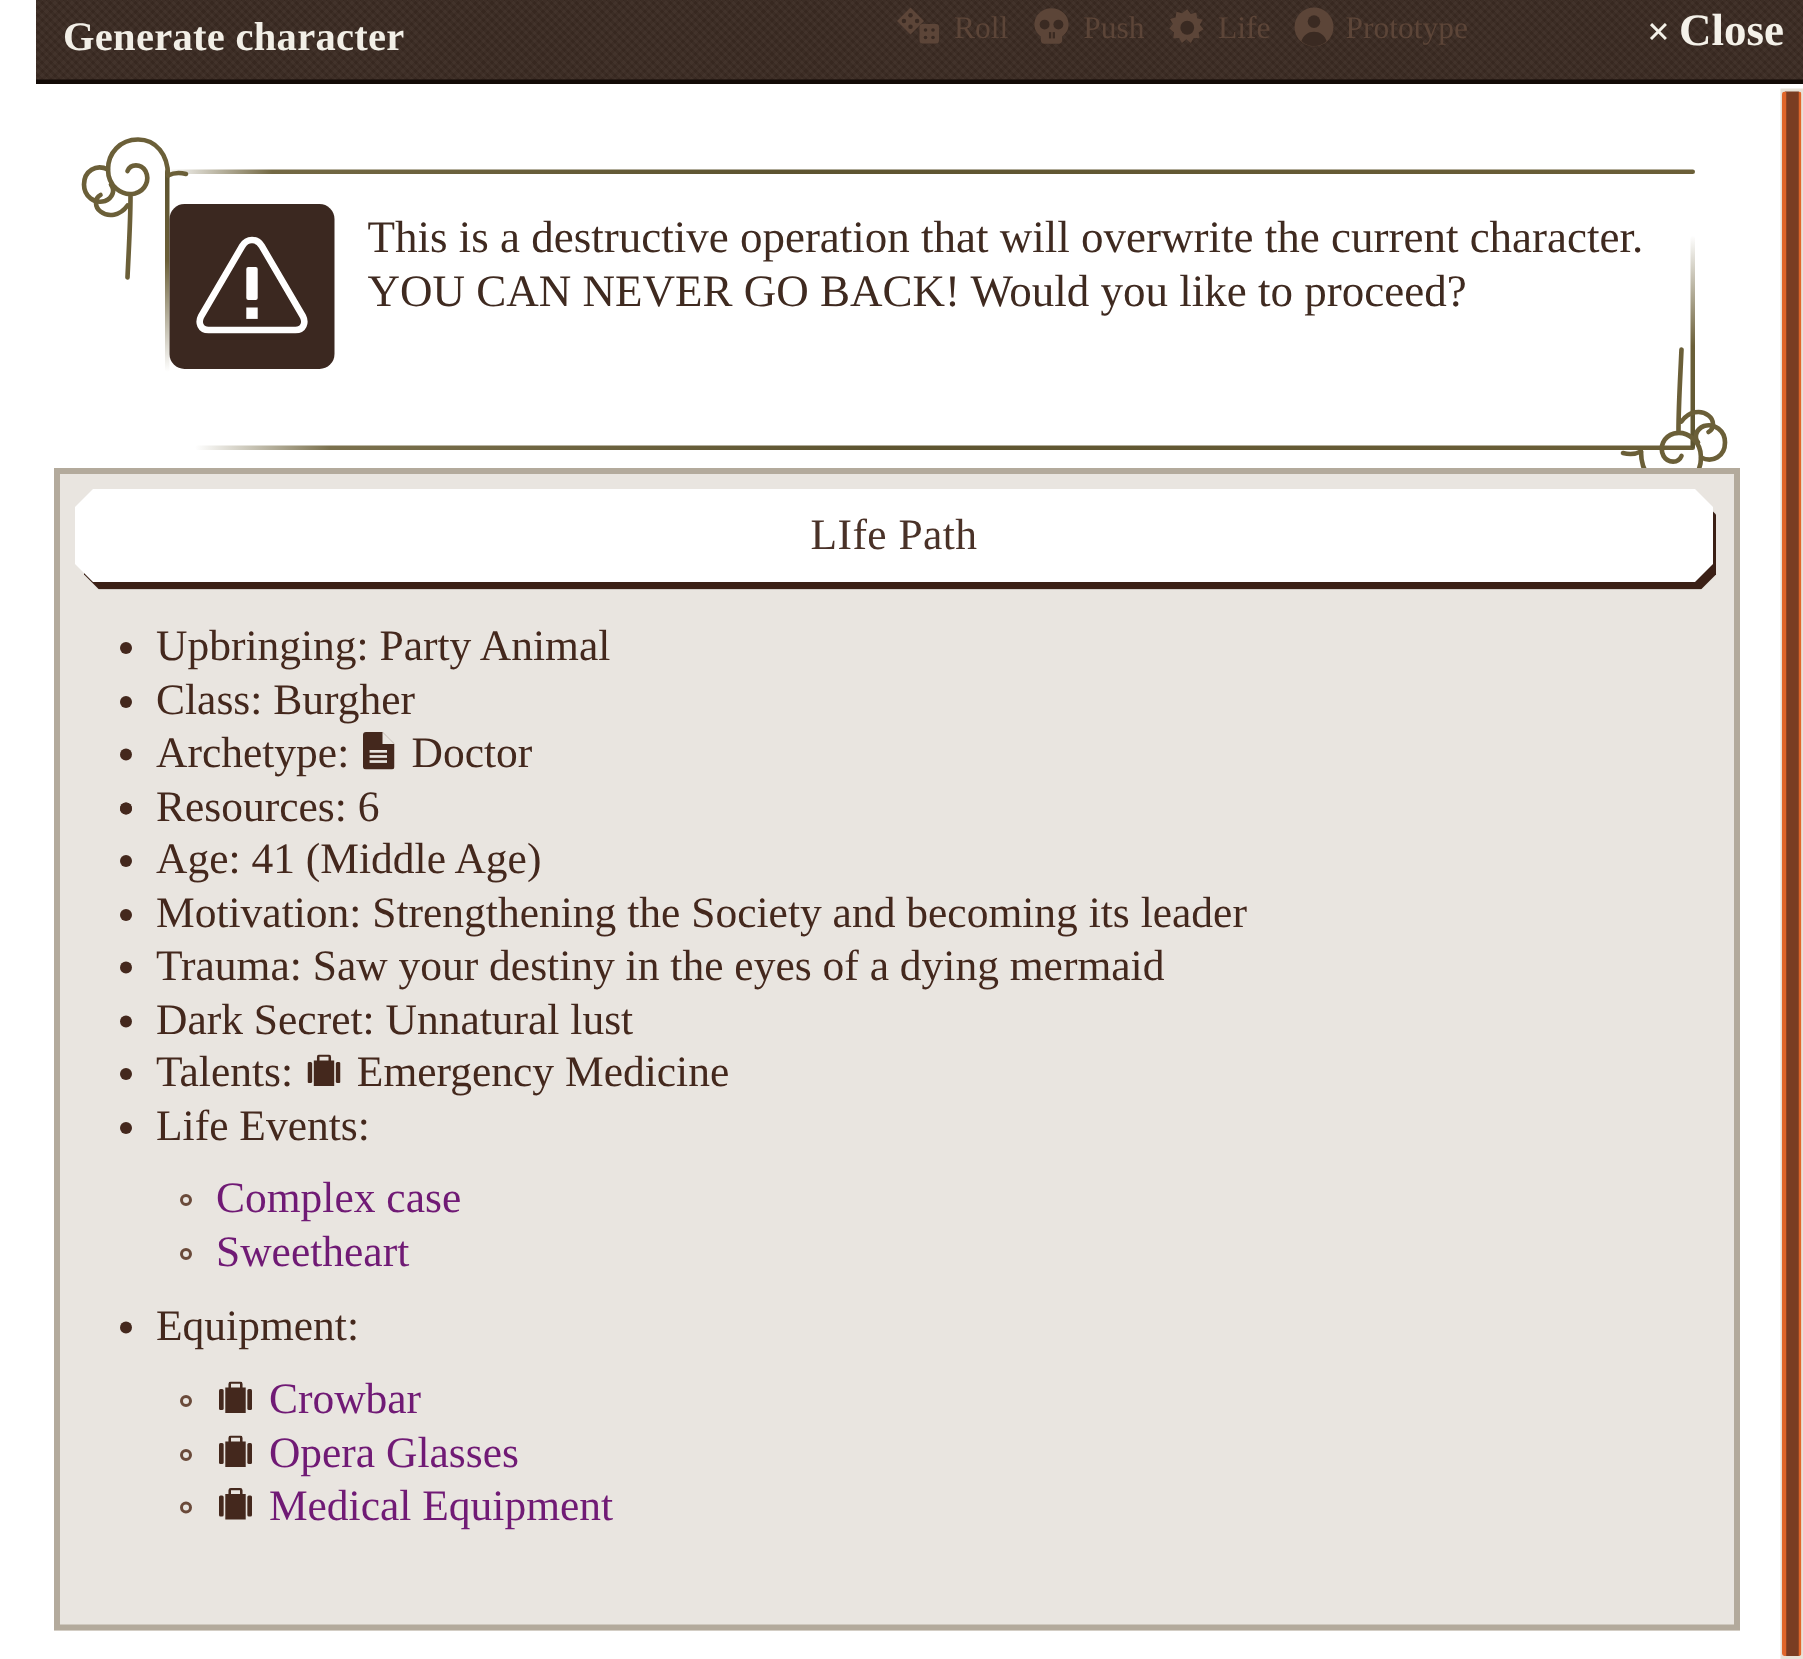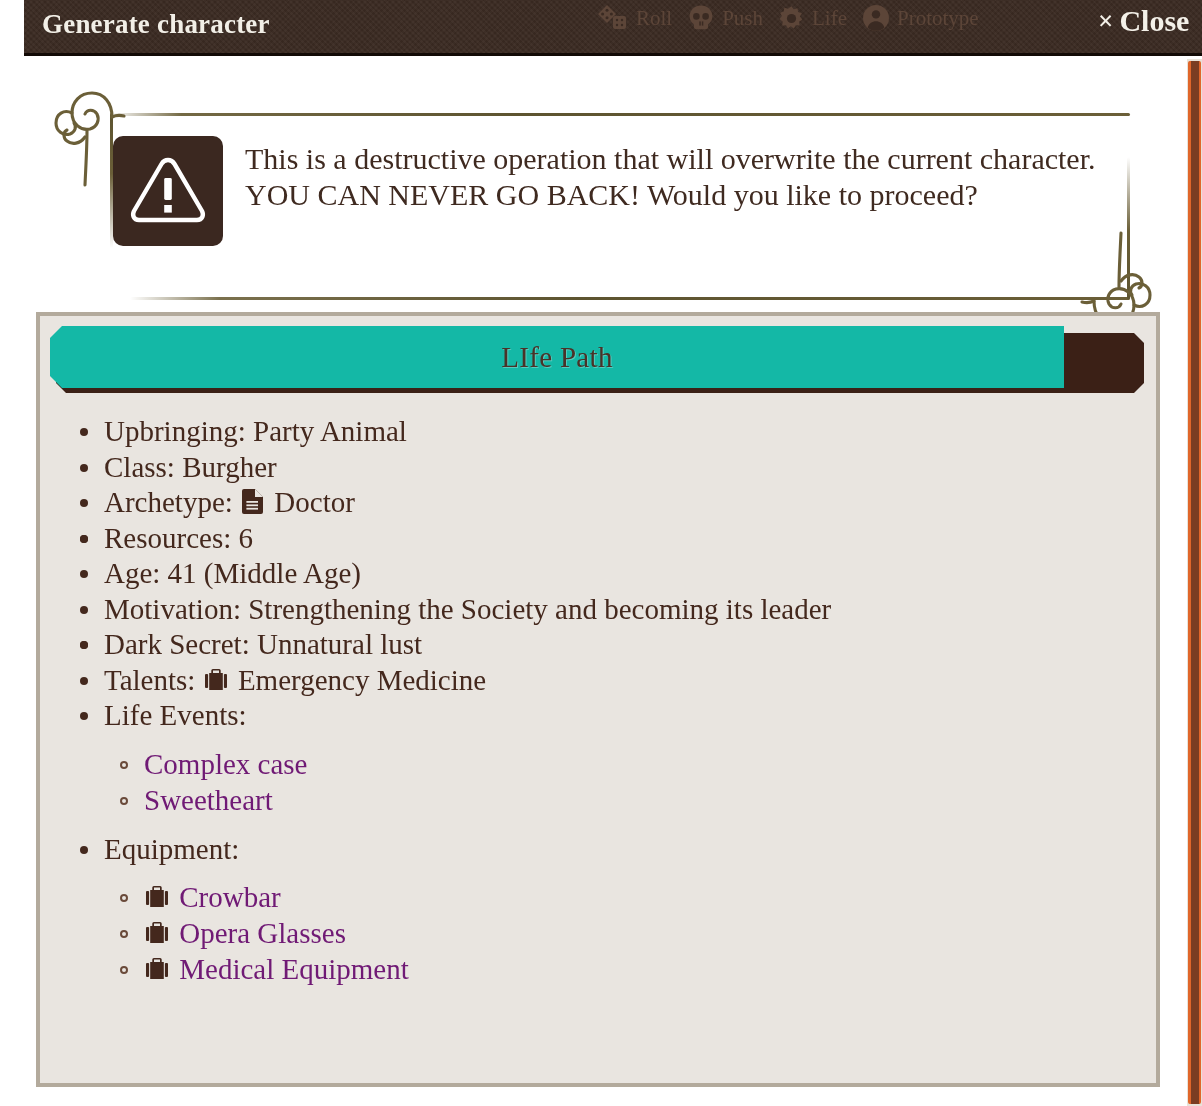--- a/index.html
+++ b/index.html
@@ -203,23 +203,23 @@
     clip-path: polygon(
       0px 10px, 10px 0px,
       1078px 0px, 1088px 10px,
       1088px 50px, 1078px 60px,
       10px 60px, 0px 50px
     );
   }
   #banner {
     position: absolute;
     left: 0; top: 0;
-    width: 1014px;
+    width: 1092px;
     height: 62px;
-    background: #14b8a6;
+    background: #ffffff;
     clip-path: polygon(
       0px 12px, 12px 0px,
       1080px 0px, 1092px 12px,
       1092px 50px, 1080px 62px,
       12px 62px, 0px 50px
     );
     display: flex;
     align-items: center;
     justify-content: center;
   }
@@ -478,20 +478,21 @@
         <span>Age: 41 (Middle Age)</span>
       </li>
 
       <li>
         <span class="bullet-disc"></span>
         <span>Motivation: Strengthening the Society and becoming its leader</span>
       </li>
 
       <li>
         <span class="bullet-disc"></span>
+        <span>Trauma: Saw your destiny in the eyes of a dying mermaid</span>
       </li>
 
       <li>
         <span class="bullet-disc"></span>
         <span>Dark Secret: Unnatural lust</span>
       </li>
 
       <li>
         <span class="bullet-disc"></span>
         <span>Talents:</span>

